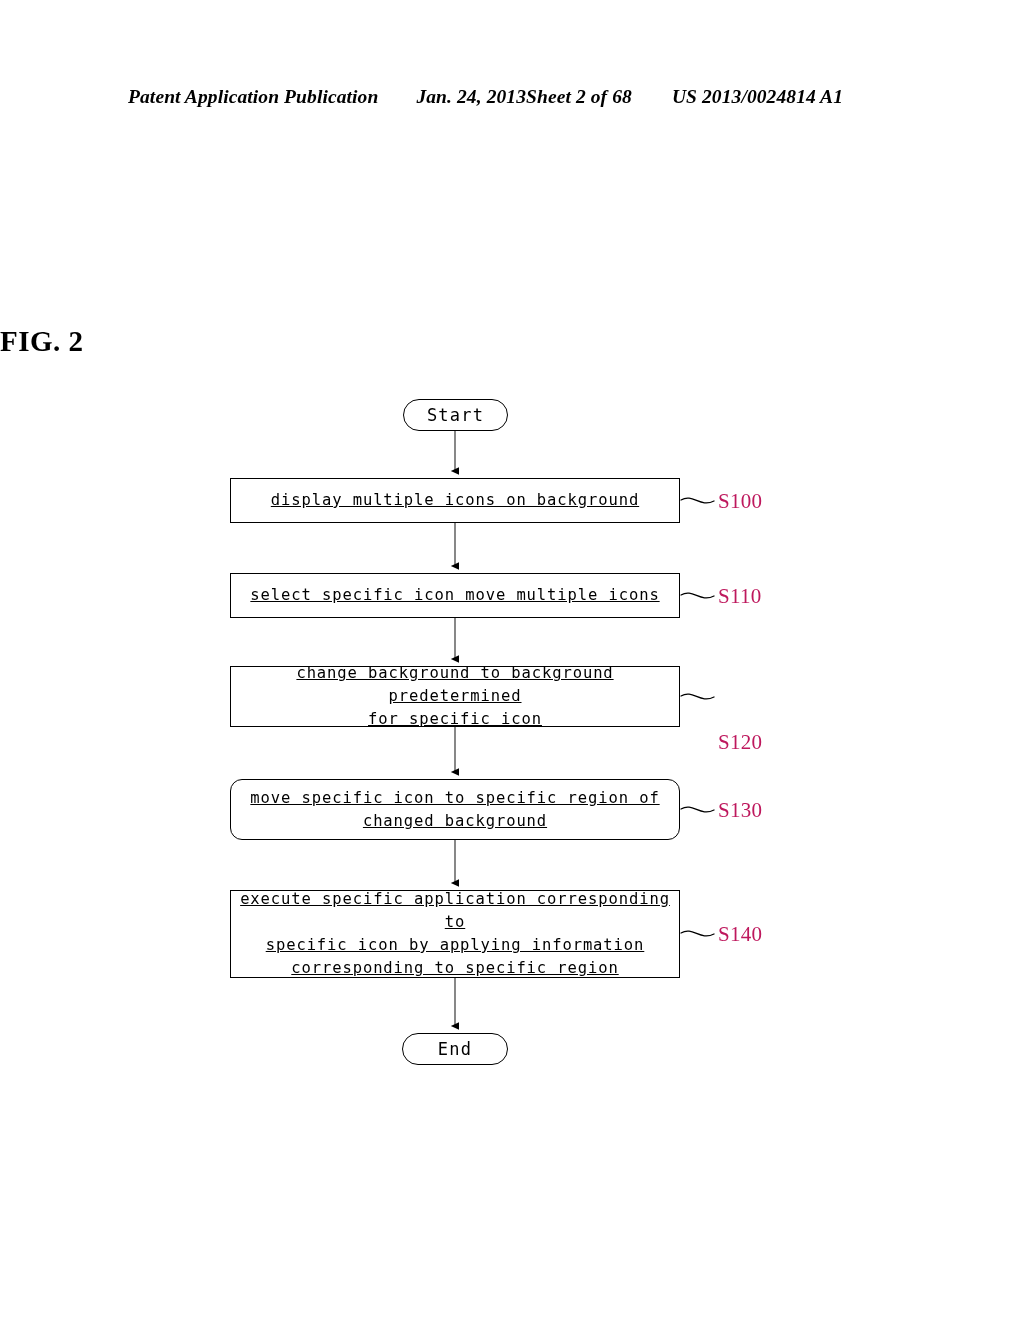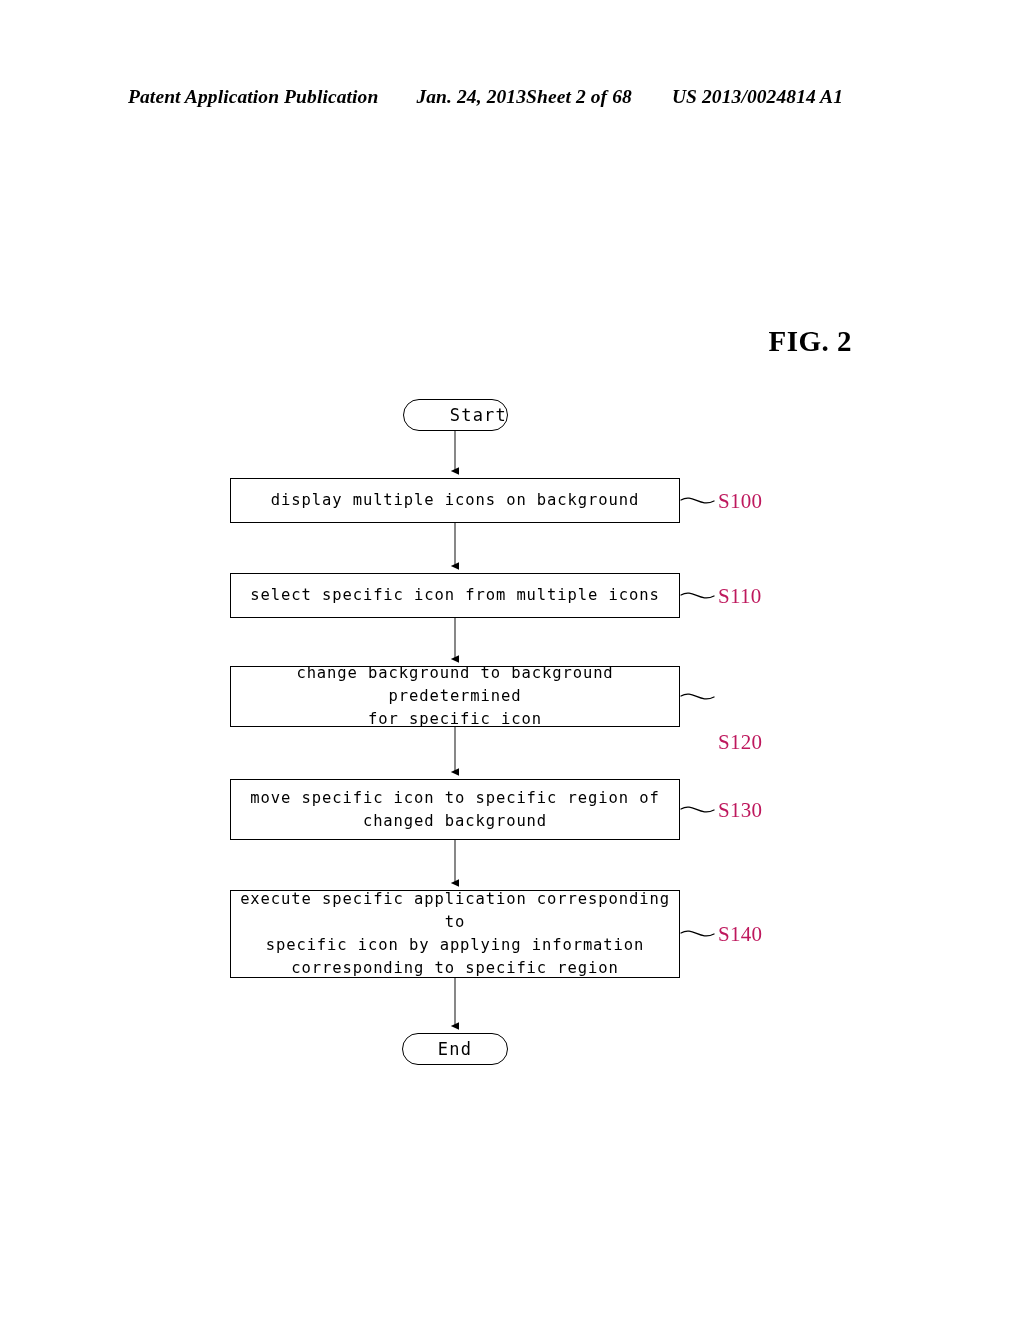--- a/index.html
+++ b/index.html
@@ -37,21 +37,21 @@
   #page-header .hdr-date   { margin-left: 38px; }
   #page-header .hdr-sheet  { }
   #page-header .hdr-number { margin-left: 40px; }
 
   
   #fig-title {
     position: absolute;
     top: 325px;
     left: 0;
     width: 852px;
-    text-align: right;
+    text-align: left;
     font-family: "Liberation Serif", serif;
     font-weight: bold;
     font-size: 29px;
     letter-spacing: 0.5px;
   }
 
   
   #flowchart {
     position: absolute;
     top: 0;
@@ -80,21 +80,20 @@
     font-family: "DejaVu Sans Mono", "Liberation Mono", monospace;
     font-size: 17px;
     letter-spacing: 1.2px;
     color: #000;
   }
   #node-start {
     left: 403px;
     top: 399px;
     width: 105px;
     height: 32px;
-    justify-content: flex-end;
   }
   #node-end {
     left: 402px;
     top: 1033px;
     width: 106px;
     height: 32px;
   }
 
   
   .process-box {
@@ -111,24 +110,24 @@
     font-family: "DejaVu Sans Mono", "Liberation Mono", monospace;
     font-size: 15.5px;
     line-height: 23px;
     letter-spacing: 0.9px;
     color: #000;
     padding: 0 6px;
   }
   #box-s100 { top: 478px; height: 45px; }
   #box-s110 { top: 573px; height: 45px; }
   #box-s120 { top: 666px; height: 61px; }
-  #box-s130 { top: 779px; height: 61px; }
+  #box-s130 { top: 779px; height: 61px; border-radius: 12px; }
   #box-s140 { top: 890px; height: 88px; }
 
-  .box-text { display: block; white-space: pre-line; }
+  .box-text { display: block; white-space: pre-line; text-decoration: underline; }
 
   
   .step-label {
     position: absolute;
     left: 718px;
     font-family: "Liberation Serif", serif;
     font-size: 21px;
     letter-spacing: 0.3px;
     color: #be185d;
     white-space: nowrap;
@@ -181,21 +180,21 @@
   <div class="terminator" id="node-start">
     <span>Start</span>
   </div>
 
   <div class="process-box" id="box-s100">
     <span class="box-text">display multiple icons on background</span>
   </div>
   <div class="step-label" id="label-s100">S100</div>
 
   <div class="process-box" id="box-s110">
-    <span class="box-text">select specific icon from multiple icons</span>
+    <span class="box-text">select specific icon move multiple icons</span>
   </div>
   <div class="step-label" id="label-s110">S110</div>
 
   <div class="process-box" id="box-s120">
     <span class="box-text">change background to background predetermined
 for specific icon</span>
   </div>
   <div class="step-label" id="label-s120">S120</div>
 
   <div class="process-box" id="box-s130">

